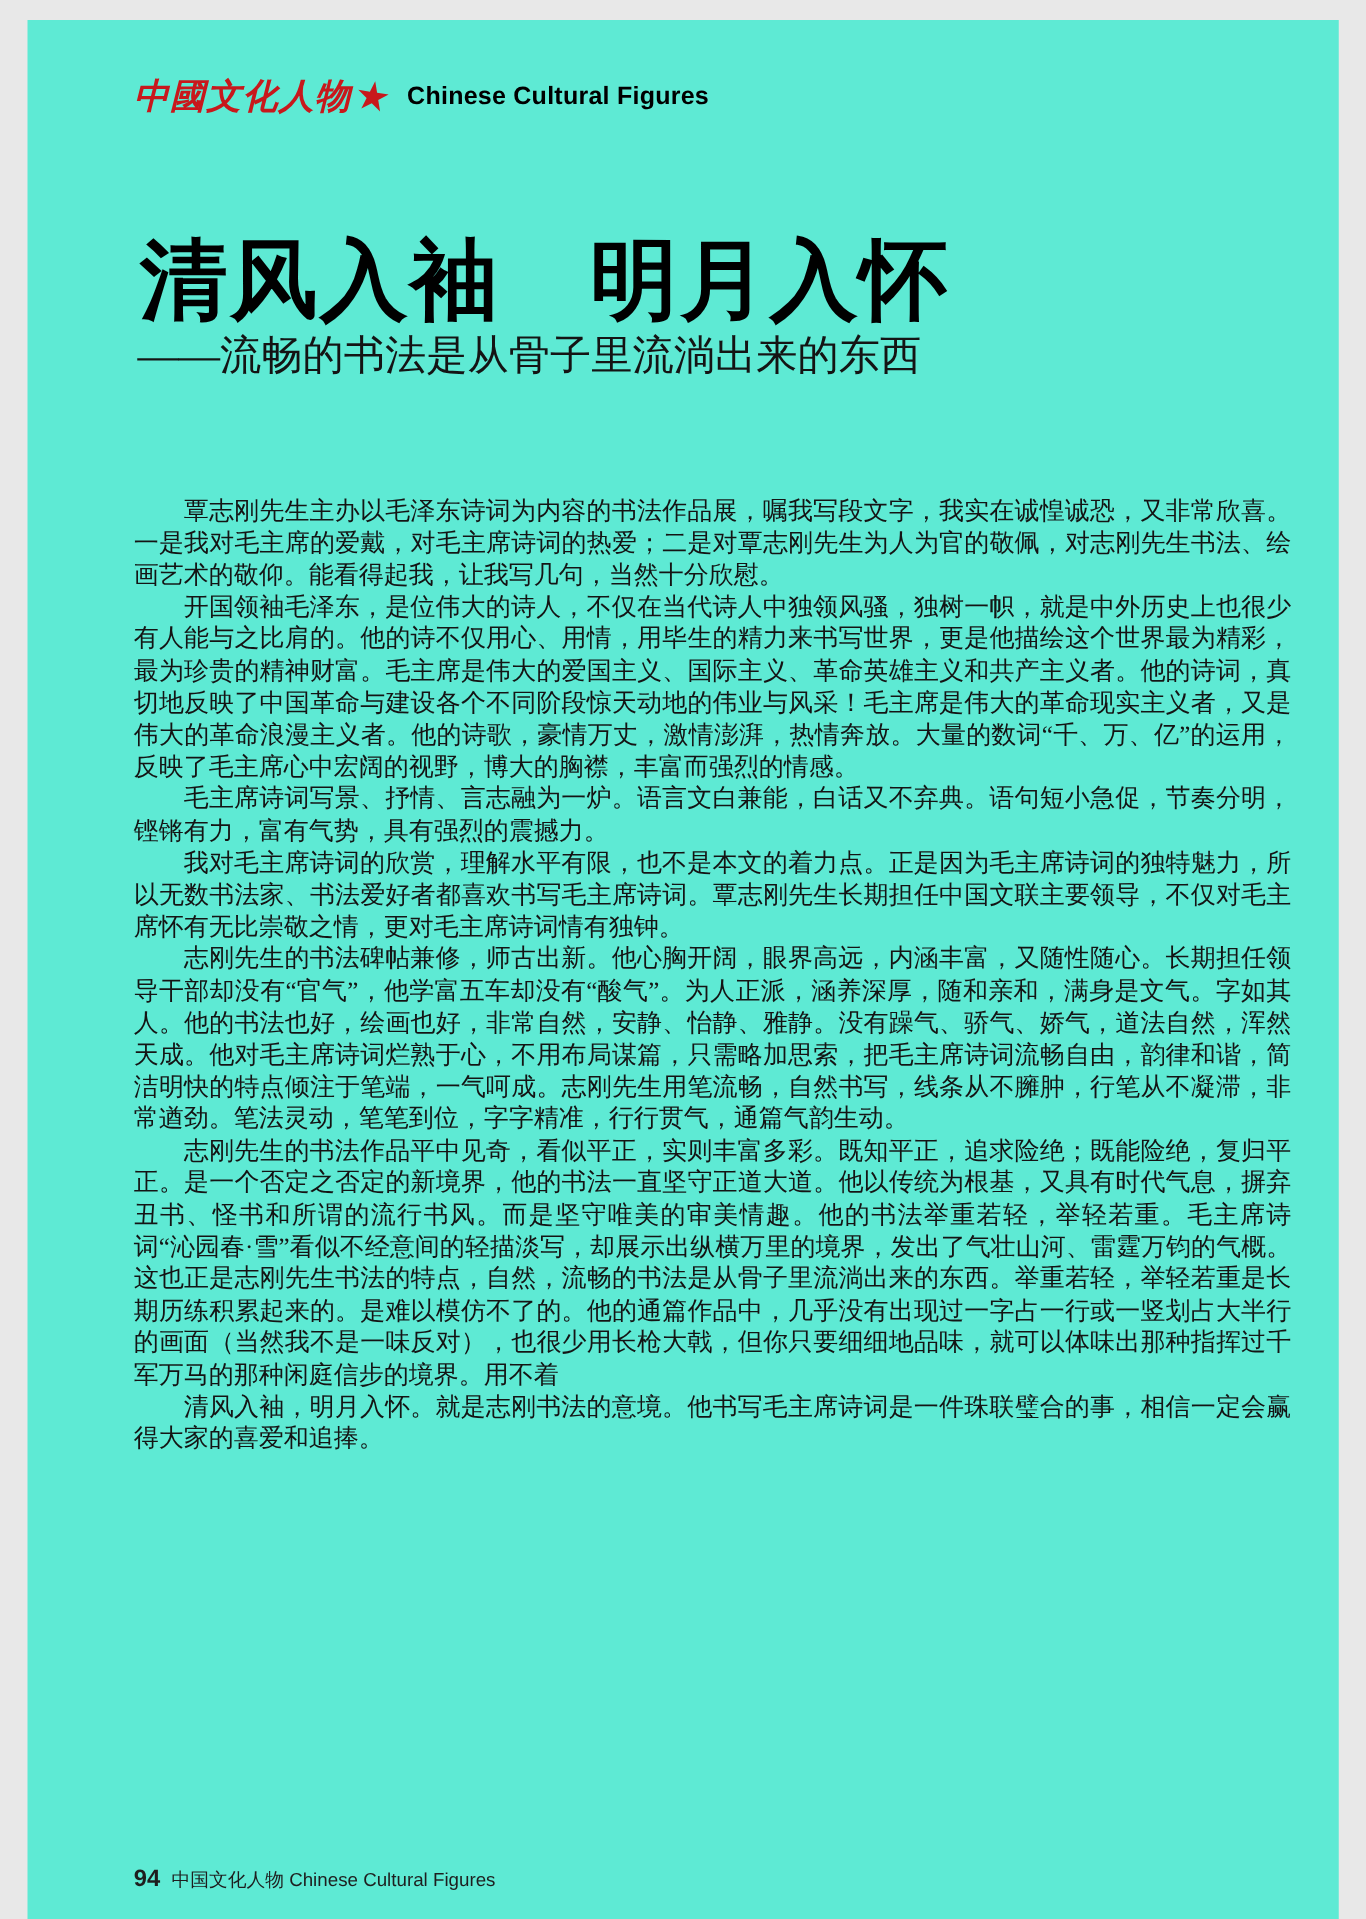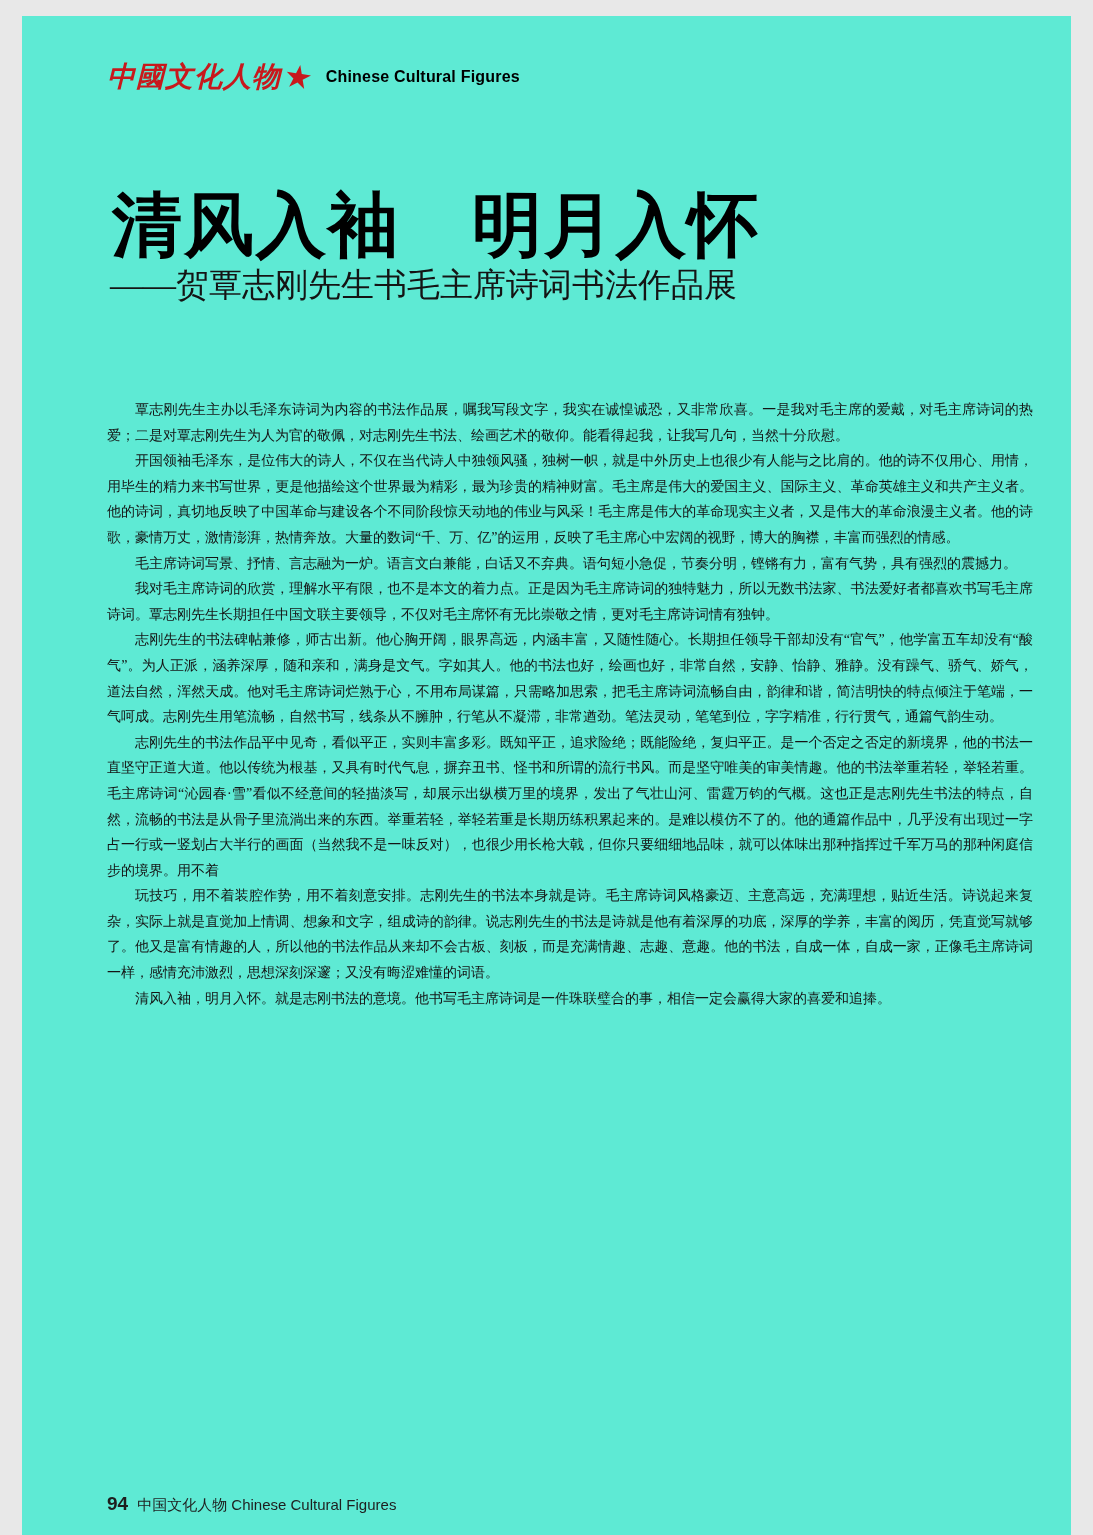--- a/index.html
+++ b/index.html
@@ -34,21 +34,21 @@
     font-size: 32px;
     line-height: 1;
     margin-left: 3px;
     transform: rotate(9deg);
     font-style: normal;
   }
   .logo-en {
     color: #000000;
     font-family: "Liberation Sans", sans-serif;
     font-weight: bold;
-    font-size: 16px;
+    font-size: 20px;
     margin-left: 13px;
     letter-spacing: 0.2px;
   }
 
   
   .title {
     position: absolute;
     left: 90px;
     top: 170px;
     margin: 0;
@@ -93,21 +93,21 @@
   }
   .author-name { margin-right: 14px; }
 
   
   .body-text {
     position: absolute;
     left: 85px;
     top: 381px;
     width: 926px;
     font-family: "Liberation Serif", serif;
-    font-size: 14px;
+    font-size: 20px;
     line-height: 25.6px;
     color: #141414;
     text-align: justify;
     text-justify: inter-ideograph;
   }
   .body-text p {
     margin: 0;
     text-indent: 2em;
   }
 
@@ -133,31 +133,30 @@
 <div class="page">
 
   <header class="masthead">
     <span class="logo-cn">中國文化人物</span>
     <span class="logo-star">★</span>
     <span class="logo-en">Chinese Cultural Figures</span>
   </header>
 
   <h1 class="title">清风入袖　明月入怀</h1>
 
-  <h2 class="subtitle">——贺覃志刚先生书毛主席诗词书法作品展</h2>
+  <h2 class="subtitle">——流畅的书法是从骨子里流淌出来的东西</h2>
 
 
   <main class="body-text">
       <p>覃志刚先生主办以毛泽东诗词为内容的书法作品展，嘱我写段文字，我实在诚惶诚恐，又非常欣喜。一是我对毛主席的爱戴，对毛主席诗词的热爱；二是对覃志刚先生为人为官的敬佩，对志刚先生书法、绘画艺术的敬仰。能看得起我，让我写几句，当然十分欣慰。</p>
       <p>开国领袖毛泽东，是位伟大的诗人，不仅在当代诗人中独领风骚，独树一帜，就是中外历史上也很少有人能与之比肩的。他的诗不仅用心、用情，用毕生的精力来书写世界，更是他描绘这个世界最为精彩，最为珍贵的精神财富。毛主席是伟大的爱国主义、国际主义、革命英雄主义和共产主义者。他的诗词，真切地反映了中国革命与建设各个不同阶段惊天动地的伟业与风采！毛主席是伟大的革命现实主义者，又是伟大的革命浪漫主义者。他的诗歌，豪情万丈，激情澎湃，热情奔放。大量的数词“千、万、亿”的运用，反映了毛主席心中宏阔的视野，博大的胸襟，丰富而强烈的情感。</p>
       <p>毛主席诗词写景、抒情、言志融为一炉。语言文白兼能，白话又不弃典。语句短小急促，节奏分明，铿锵有力，富有气势，具有强烈的震撼力。</p>
       <p>我对毛主席诗词的欣赏，理解水平有限，也不是本文的着力点。正是因为毛主席诗词的独特魅力，所以无数书法家、书法爱好者都喜欢书写毛主席诗词。覃志刚先生长期担任中国文联主要领导，不仅对毛主席怀有无比崇敬之情，更对毛主席诗词情有独钟。</p>
       <p>志刚先生的书法碑帖兼修，师古出新。他心胸开阔，眼界高远，内涵丰富，又随性随心。长期担任领导干部却没有“官气”，他学富五车却没有“酸气”。为人正派，涵养深厚，随和亲和，满身是文气。字如其人。他的书法也好，绘画也好，非常自然，安静、怡静、雅静。没有躁气、骄气、娇气，道法自然，浑然天成。他对毛主席诗词烂熟于心，不用布局谋篇，只需略加思索，把毛主席诗词流畅自由，韵律和谐，简洁明快的特点倾注于笔端，一气呵成。志刚先生用笔流畅，自然书写，线条从不臃肿，行笔从不凝滞，非常遒劲。笔法灵动，笔笔到位，字字精准，行行贯气，通篇气韵生动。</p>
       <p>志刚先生的书法作品平中见奇，看似平正，实则丰富多彩。既知平正，追求险绝；既能险绝，复归平正。是一个否定之否定的新境界，他的书法一直坚守正道大道。他以传统为根基，又具有时代气息，摒弃丑书、怪书和所谓的流行书风。而是坚守唯美的审美情趣。他的书法举重若轻，举轻若重。毛主席诗词“沁园春·雪”看似不经意间的轻描淡写，却展示出纵横万里的境界，发出了气壮山河、雷霆万钧的气概。这也正是志刚先生书法的特点，自然，流畅的书法是从骨子里流淌出来的东西。举重若轻，举轻若重是长期历练积累起来的。是难以模仿不了的。他的通篇作品中，几乎没有出现过一字占一行或一竖划占大半行的画面（当然我不是一味反对），也很少用长枪大戟，但你只要细细地品味，就可以体味出那种指挥过千军万马的那种闲庭信步的境界。用不着</p>
-      <p>玩技巧，用不着装腔作势，用不着刻意安排。志刚先生的书法本身就是诗。毛主席诗词风格豪迈、主意高远，充满理想，贴近生活。诗说起来复杂，实际上就是直觉加上情调、想象和文字，组成诗的韵律。说志刚先生的书法是诗就是他有着深厚的功底，深厚的学养，丰富的阅历，凭直觉写就够了。他又是富有情趣的人，所以他的书法作品从来却不会古板、刻板，而是充满情趣、志趣、意趣。他的书法，自成一体，自成一家，正像毛主席诗词一样，感情充沛激烈，思想深刻深邃；又没有晦涩难懂的词语。</p>
       <p>清风入袖，明月入怀。就是志刚书法的意境。他书写毛主席诗词是一件珠联璧合的事，相信一定会赢得大家的喜爱和追捧。</p>
     </main>
 
   <footer class="page-footer">
     <span class="page-num">94</span><span class="journal-name">中国文化人物 Chinese Cultural Figures</span>
   </footer>
 
 </div>
 
 </body></html>

